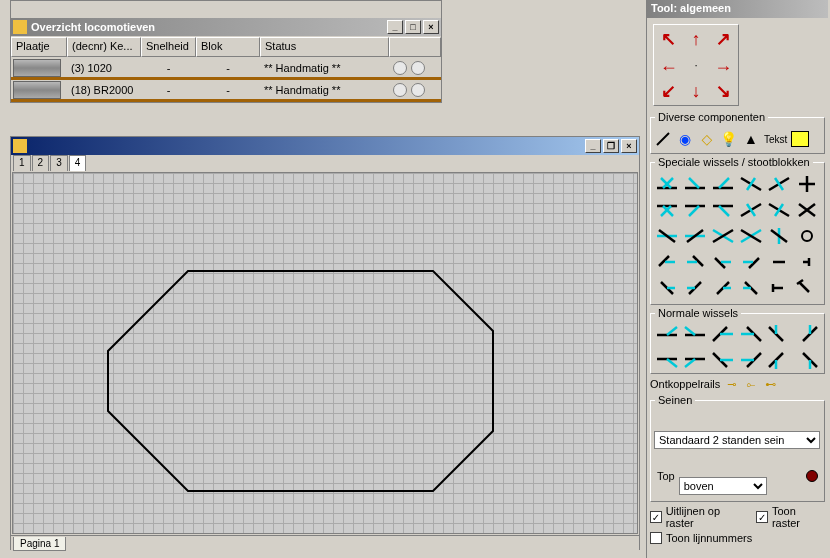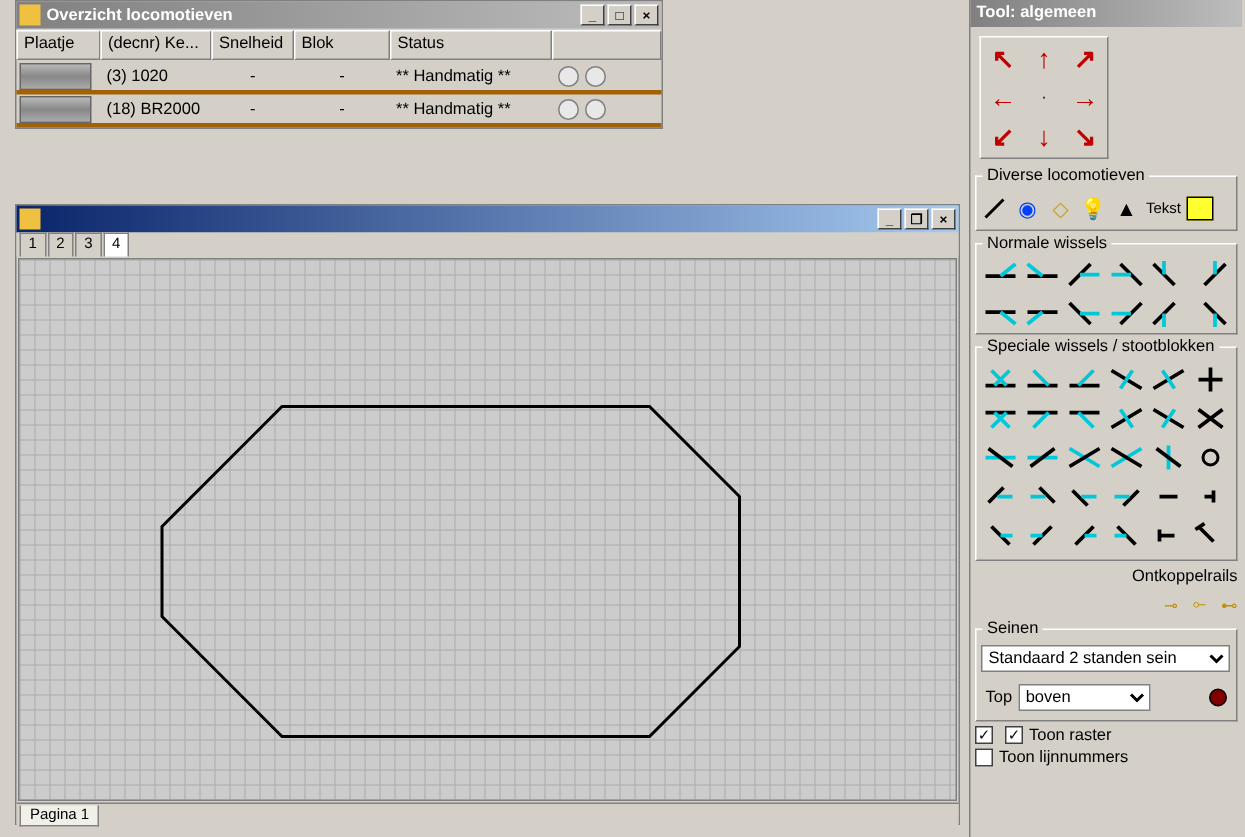--- a/index.html
+++ b/index.html
@@ -12,21 +12,21 @@
     position: relative;
   }
   
   .window { position: absolute; border: 1px solid #808080; background: #d4d0c8; }
   .titlebar {
     height: 18px;
     background: linear-gradient(to right, #0a246a, #a6caf0);
     color: #fff; display: flex; align-items: center; padding: 0 2px;
     font-weight: bold; font-size: 11px;
   }
-  .titlebar.inactive { background: linear-gradient(to right, #808080, #bdbdbd); }
+  .titlebar.inactive { background: linear-gradient(to right, #808080, #bdbdbd); margin-top: 17px; }
   .titlebar .icon { width: 14px; height: 14px; background: #f0c040; margin-right: 4px; display: inline-block; }
   .titlebar .spacer { flex: 1; }
   .winbtns { display: flex; gap: 2px; }
   .winbtn {
     width: 16px; height: 14px; background: #d4d0c8;
     border: 1px solid #fff; border-right-color: #404040; border-bottom-color: #404040;
     font-size: 9px; line-height: 12px; text-align: center; color: #000;
   }
   
   #loco-window { left: 10px; top: 0; width: 432px; }
@@ -38,21 +38,21 @@
   }
   .loco-row { border-bottom: 3px solid #a16207; }
   .loco-row .cell { padding: 0 4px; font-size: 11px; text-align: center; overflow: hidden; white-space: nowrap; }
   .thumb {
     width: 48px; height: 18px;
     background: linear-gradient(#b8b8b8,#888 50%,#aaa);
     border: 1px solid #666; margin: 1px 2px;
   }
   .ledpair { display:flex; gap:4px; padding:0 4px; }
   .led { width:14px; height:14px; border:1px solid #808080; border-radius:50%; background:#e8e8e8; }
-  .col-plaatje{width:56px}.col-decnr{width:74px;text-align:left}.col-snel{width:55px}.col-blok{width:64px}.col-status{width:108px;text-align:left}
+  .col-plaatje{width:56px}.col-decnr{width:74px;text-align:left}.col-snel{width:55px}.col-blok{width:64px}.col-status{width:129px;text-align:left}
   
   #plan-window { left: 10px; top: 136px; width: 630px; height: 414px; }
   .tabstrip { display:flex; height:16px; background:#d4d0c8; padding-left:2px; }
   .tab {
     min-width:16px; padding:0 5px; height:16px; font-size:10px; line-height:14px;
     border:1px solid #808080; border-bottom:none; background:#d4d0c8; margin-right:1px;
   }
   .tab.active { background:#fff; }
   .canvas-area {
     position:relative; width:626px; height:362px; margin:1px;
@@ -93,23 +93,23 @@
   .draai-btns { display:flex; gap:4px; justify-content:center; margin-top:4px; }
   .draai-btns .btn3d { width:24px; height:20px; font-size:13px; }
   .comp-row { display:flex; gap:4px; align-items:center; padding:2px 0; }
   .comp-item { width:18px; height:18px; display:flex; align-items:center; justify-content:center; font-size:14px; }
   .swatch { width:18px; height:16px; background:#ffff30; border:1px solid #000; }
   .switch-grid { display:grid; grid-template-columns:repeat(6,26px); gap:2px; }
   .switch-grid.big { grid-auto-rows:24px; }
   .scell { width:26px; height:22px; display:flex; align-items:center; justify-content:center; }
   .scell svg { display:block; }
   .row { display:flex; align-items:center; gap:4px; margin:3px; font-size:11px; }
-  select.flat { font-size:11px; border:1px solid #808080; background:#fff; height:18px; }
+  select.flat { font-size:11px; border:1px solid #808080; background:#fff; height:18px;margin-top:20px; }
   .chk { width:12px; height:12px; border:1px solid #404040; background:#fff; display:inline-flex; align-items:center; justify-content:center; font-size:10px; }
-  .decouple-row { display:flex; align-items:flex-end; gap:7px; font-size:11px; padding:1px 3px;flex-direction:column; }
+  .decouple-row { display:flex; align-items:flex-start; gap:7px; font-size:11px; padding:1px 3px; }
   .decouple-icons { display:flex; gap:10px; }
   .sein-dot { width:12px;height:12px;background:#800000;border-radius:50%;border:1px solid #000; }
 </style>
 </head>
 <body>
 
 <div id="loco-window" class="window">
   <div class="titlebar inactive">
     <span class="icon"></span>
     <span>Overzicht locomotieven</span>
@@ -213,115 +213,37 @@
             <span class="redarrow">↓</span>
           </div>
         <div class="arrow-cell">
             <span class="redarrow">↘</span>
           </div>
       </div>
     </div>
   </div>
 
   <div class="group labeled">
-    <span class="group-label">Diverse locomotieven</span>
+    <span class="group-label">Diverse componenten</span>
     <div class="comp-row">
       <div class="comp-item">
           <svg width="16" height="16">
             <line x1="2" y1="14" x2="14" y2="2" stroke="#000" stroke-width="2"></line>
           </svg>
         </div>
       <div class="comp-item" style="color:#0040ff">◉</div>
       <div class="comp-item" style="color:#d0a000">◇</div>
       <div class="comp-item" style="color:#d0a000">💡</div>
       <div class="comp-item">▲</div>
       <div class="comp-item" style="width:auto;font-size:10px">Tekst</div>
       <div class="swatch"></div>
     </div>
   </div>
 
   <div class="group labeled">
-    <span class="group-label">Normale wissels</span>
-    <div class="switch-grid" id="norm-grid">
-        <div class="scell">
-          <svg width="24" height="20">
-            <line x1="2" y1="10" x2="22" y2="10" stroke="#000" stroke-width="2.5"></line>
-            <line x1="12" y1="10" x2="22" y2="2" stroke="#00c8d8" stroke-width="2.5"></line>
-          </svg>
-        </div>
-        <div class="scell">
-          <svg width="24" height="20">
-            <line x1="2" y1="10" x2="22" y2="10" stroke="#000" stroke-width="2.5"></line>
-            <line x1="2" y1="2" x2="12" y2="10" stroke="#00c8d8" stroke-width="2.5"></line>
-          </svg>
-        </div>
-        <div class="scell">
-          <svg width="24" height="20">
-            <line x1="2" y1="16" x2="16" y2="2" stroke="#000" stroke-width="2.5"></line>
-            <line x1="9" y1="9" x2="22" y2="9" stroke="#00c8d8" stroke-width="2.5"></line>
-          </svg>
-        </div>
-        <div class="scell">
-          <svg width="24" height="20">
-            <line x1="8" y1="2" x2="22" y2="16" stroke="#000" stroke-width="2.5"></line>
-            <line x1="2" y1="9" x2="15" y2="9" stroke="#00c8d8" stroke-width="2.5"></line>
-          </svg>
-        </div>
-        <div class="scell">
-          <svg width="24" height="20">
-            <line x1="2" y1="2" x2="16" y2="16" stroke="#000" stroke-width="2.5"></line>
-            <line x1="9" y1="9" x2="9" y2="0" stroke="#00c8d8" stroke-width="2.5"></line>
-          </svg>
-        </div>
-        <div class="scell">
-          <svg width="24" height="20">
-            <line x1="22" y1="2" x2="8" y2="16" stroke="#000" stroke-width="2.5"></line>
-            <line x1="15" y1="9" x2="15" y2="0" stroke="#00c8d8" stroke-width="2.5"></line>
-          </svg>
-        </div>
-        <div class="scell">
-          <svg width="24" height="20">
-            <line x1="2" y1="10" x2="22" y2="10" stroke="#000" stroke-width="2.5"></line>
-            <line x1="12" y1="10" x2="22" y2="18" stroke="#00c8d8" stroke-width="2.5"></line>
-          </svg>
-        </div>
-        <div class="scell">
-          <svg width="24" height="20">
-            <line x1="2" y1="10" x2="22" y2="10" stroke="#000" stroke-width="2.5"></line>
-            <line x1="2" y1="18" x2="12" y2="10" stroke="#00c8d8" stroke-width="2.5"></line>
-          </svg>
-        </div>
-        <div class="scell">
-          <svg width="24" height="20">
-            <line x1="2" y1="4" x2="16" y2="18" stroke="#000" stroke-width="2.5"></line>
-            <line x1="9" y1="11" x2="22" y2="11" stroke="#00c8d8" stroke-width="2.5"></line>
-          </svg>
-        </div>
-        <div class="scell">
-          <svg width="24" height="20">
-            <line x1="8" y1="18" x2="22" y2="4" stroke="#000" stroke-width="2.5"></line>
-            <line x1="2" y1="11" x2="15" y2="11" stroke="#00c8d8" stroke-width="2.5"></line>
-          </svg>
-        </div>
-        <div class="scell">
-          <svg width="24" height="20">
-            <line x1="2" y1="18" x2="16" y2="4" stroke="#000" stroke-width="2.5"></line>
-            <line x1="9" y1="11" x2="9" y2="20" stroke="#00c8d8" stroke-width="2.5"></line>
-          </svg>
-        </div>
-        <div class="scell">
-          <svg width="24" height="20">
-            <line x1="22" y1="18" x2="8" y2="4" stroke="#000" stroke-width="2.5"></line>
-            <line x1="15" y1="11" x2="15" y2="20" stroke="#00c8d8" stroke-width="2.5"></line>
-          </svg>
-        </div>
-      </div>
-  </div>
-
-  <div class="group labeled">
     <span class="group-label">Speciale wissels / stootblokken</span>
     <div class="switch-grid big" id="spec-grid">
         <div class="scell">
           <svg width="24" height="20">
             <line x1="2" y1="14" x2="22" y2="14" stroke="#000" stroke-width="2.5"></line>
             <line x1="8" y1="14" x2="18" y2="4" stroke="#00c8d8" stroke-width="2.5"></line>
             <line x1="16" y1="14" x2="6" y2="4" stroke="#00c8d8" stroke-width="2.5"></line>
           </svg>
         </div>
         <div class="scell">
@@ -488,20 +410,98 @@
         <div class="scell">
           <svg width="24" height="20">
             <line x1="6" y1="10" x2="16" y2="10" stroke="#000" stroke-width="2.5"></line>
             <line x1="6" y1="6" x2="6" y2="14" stroke="#000" stroke-width="2.5"></line>
           </svg>
         </div>
         <div class="scell">
           <svg width="24" height="20">
             <line x1="4" y1="4" x2="14" y2="14" stroke="#000" stroke-width="2.5"></line>
             <line x1="2" y1="6" x2="8" y2="2" stroke="#000" stroke-width="2.5"></line>
+          </svg>
+        </div>
+      </div>
+  </div>
+
+  <div class="group labeled">
+    <span class="group-label">Normale wissels</span>
+    <div class="switch-grid" id="norm-grid">
+        <div class="scell">
+          <svg width="24" height="20">
+            <line x1="2" y1="10" x2="22" y2="10" stroke="#000" stroke-width="2.5"></line>
+            <line x1="12" y1="10" x2="22" y2="2" stroke="#00c8d8" stroke-width="2.5"></line>
+          </svg>
+        </div>
+        <div class="scell">
+          <svg width="24" height="20">
+            <line x1="2" y1="10" x2="22" y2="10" stroke="#000" stroke-width="2.5"></line>
+            <line x1="2" y1="2" x2="12" y2="10" stroke="#00c8d8" stroke-width="2.5"></line>
+          </svg>
+        </div>
+        <div class="scell">
+          <svg width="24" height="20">
+            <line x1="2" y1="16" x2="16" y2="2" stroke="#000" stroke-width="2.5"></line>
+            <line x1="9" y1="9" x2="22" y2="9" stroke="#00c8d8" stroke-width="2.5"></line>
+          </svg>
+        </div>
+        <div class="scell">
+          <svg width="24" height="20">
+            <line x1="8" y1="2" x2="22" y2="16" stroke="#000" stroke-width="2.5"></line>
+            <line x1="2" y1="9" x2="15" y2="9" stroke="#00c8d8" stroke-width="2.5"></line>
+          </svg>
+        </div>
+        <div class="scell">
+          <svg width="24" height="20">
+            <line x1="2" y1="2" x2="16" y2="16" stroke="#000" stroke-width="2.5"></line>
+            <line x1="9" y1="9" x2="9" y2="0" stroke="#00c8d8" stroke-width="2.5"></line>
+          </svg>
+        </div>
+        <div class="scell">
+          <svg width="24" height="20">
+            <line x1="22" y1="2" x2="8" y2="16" stroke="#000" stroke-width="2.5"></line>
+            <line x1="15" y1="9" x2="15" y2="0" stroke="#00c8d8" stroke-width="2.5"></line>
+          </svg>
+        </div>
+        <div class="scell">
+          <svg width="24" height="20">
+            <line x1="2" y1="10" x2="22" y2="10" stroke="#000" stroke-width="2.5"></line>
+            <line x1="12" y1="10" x2="22" y2="18" stroke="#00c8d8" stroke-width="2.5"></line>
+          </svg>
+        </div>
+        <div class="scell">
+          <svg width="24" height="20">
+            <line x1="2" y1="10" x2="22" y2="10" stroke="#000" stroke-width="2.5"></line>
+            <line x1="2" y1="18" x2="12" y2="10" stroke="#00c8d8" stroke-width="2.5"></line>
+          </svg>
+        </div>
+        <div class="scell">
+          <svg width="24" height="20">
+            <line x1="2" y1="4" x2="16" y2="18" stroke="#000" stroke-width="2.5"></line>
+            <line x1="9" y1="11" x2="22" y2="11" stroke="#00c8d8" stroke-width="2.5"></line>
+          </svg>
+        </div>
+        <div class="scell">
+          <svg width="24" height="20">
+            <line x1="8" y1="18" x2="22" y2="4" stroke="#000" stroke-width="2.5"></line>
+            <line x1="2" y1="11" x2="15" y2="11" stroke="#00c8d8" stroke-width="2.5"></line>
+          </svg>
+        </div>
+        <div class="scell">
+          <svg width="24" height="20">
+            <line x1="2" y1="18" x2="16" y2="4" stroke="#000" stroke-width="2.5"></line>
+            <line x1="9" y1="11" x2="9" y2="20" stroke="#00c8d8" stroke-width="2.5"></line>
+          </svg>
+        </div>
+        <div class="scell">
+          <svg width="24" height="20">
+            <line x1="22" y1="18" x2="8" y2="4" stroke="#000" stroke-width="2.5"></line>
+            <line x1="15" y1="11" x2="15" y2="20" stroke="#00c8d8" stroke-width="2.5"></line>
           </svg>
         </div>
       </div>
   </div>
 
   <div class="decouple-row">
     <span>Ontkoppelrails</span>
     <div class="decouple-icons">
       <span style="color:#c09000">⊸</span>
       <span style="color:#c09000">⟜</span>
@@ -519,20 +519,21 @@
       <select class="flat" style="width:88px">
         <option>boven</option>
       </select>
       <span style="flex:1"></span>
       <div class="sein-dot"></div>
     </div>
   </div>
 
   <div class="row">
     <span class="chk">✓</span>
+    <span>Uitlijnen op raster</span>
     <span class="chk" style="margin-left:4px">✓</span>
     <span>Toon raster</span>
   </div>
   <div class="row">
     <span class="chk"></span>
     <span>Toon lijnnummers</span>
   </div>
 </div>
 
 </body></html>

